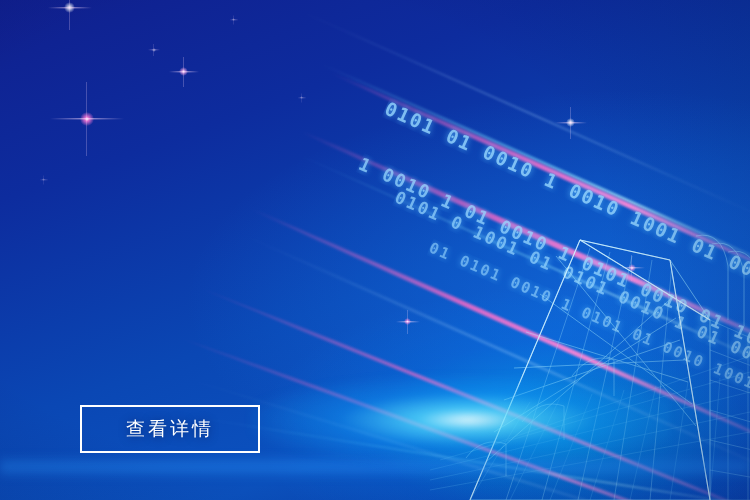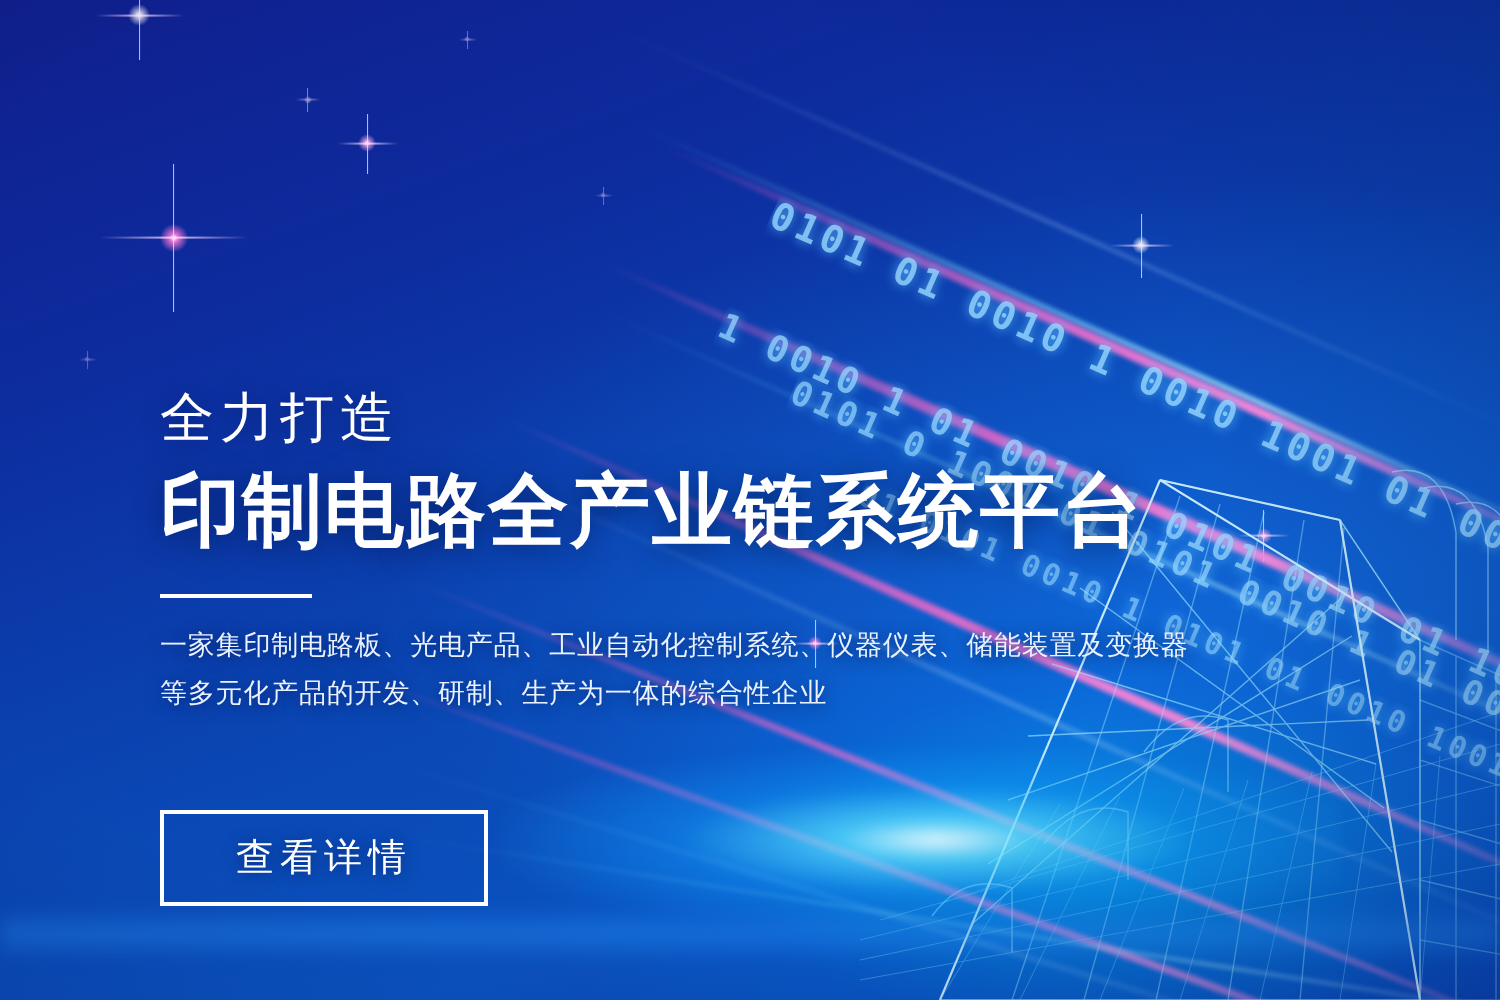--- a/index.html
+++ b/index.html
@@ -73,21 +73,21 @@
     margin-top:12px;color:#fff;font-size:40px;font-weight:700;letter-spacing:1px;
     line-height:1.05;text-shadow:0 2px 14px rgba(0,25,90,.75);white-space:nowrap;
   }
   .rule{margin-top:20px;width:76px;height:2px;background:#fff;}
   .sub{
     margin-top:12px;color:#eaf2ff;font-size:13.5px;line-height:24px;letter-spacing:.4px;
     text-shadow:0 1px 8px rgba(0,25,90,.8);
   }
   .sub div{white-space:nowrap;}
   .cta{
-    position:absolute;left:80px;top:405px;width:164px;height:48px;
+    position:absolute;left:80px;top:405px;width:180px;height:48px;
     border:2px solid #ffffff;background:transparent;color:#fff;
     font-family:inherit;font-size:19px;letter-spacing:3px;cursor:pointer;
     display:flex;align-items:center;justify-content:center;
     text-shadow:0 1px 8px rgba(0,25,90,.7);
   }
 </style>
 </head>
 <body>
 
 <div class="stage">
@@ -196,24 +196,15 @@
       <path d="M630 500 L656 386"></path>
         <path d="M670 500 L688 382"></path>
       <path d="M710 500 L720 378"></path>
     </g>
   </svg>
 
   <div class="floor-band"></div>
   <div class="glow-burst"></div>
   <div class="vignette"></div>
 
-  <div class="content">
-    <div class="eyebrow">全力打造</div>
-    <div class="headline">印制电路全产业链系统平台</div>
-    <div class="rule"></div>
-    <div class="sub">
-      <div>一家集印制电路板、光电产品、工业自动化控制系统、仪器仪表、储能装置及变换器</div>
-      <div>等多元化产品的开发、研制、生产为一体的综合性企业</div>
-    </div>
-  </div>
 
   <div class="cta">查看详情</div>
 </div>
 
 </body></html>

